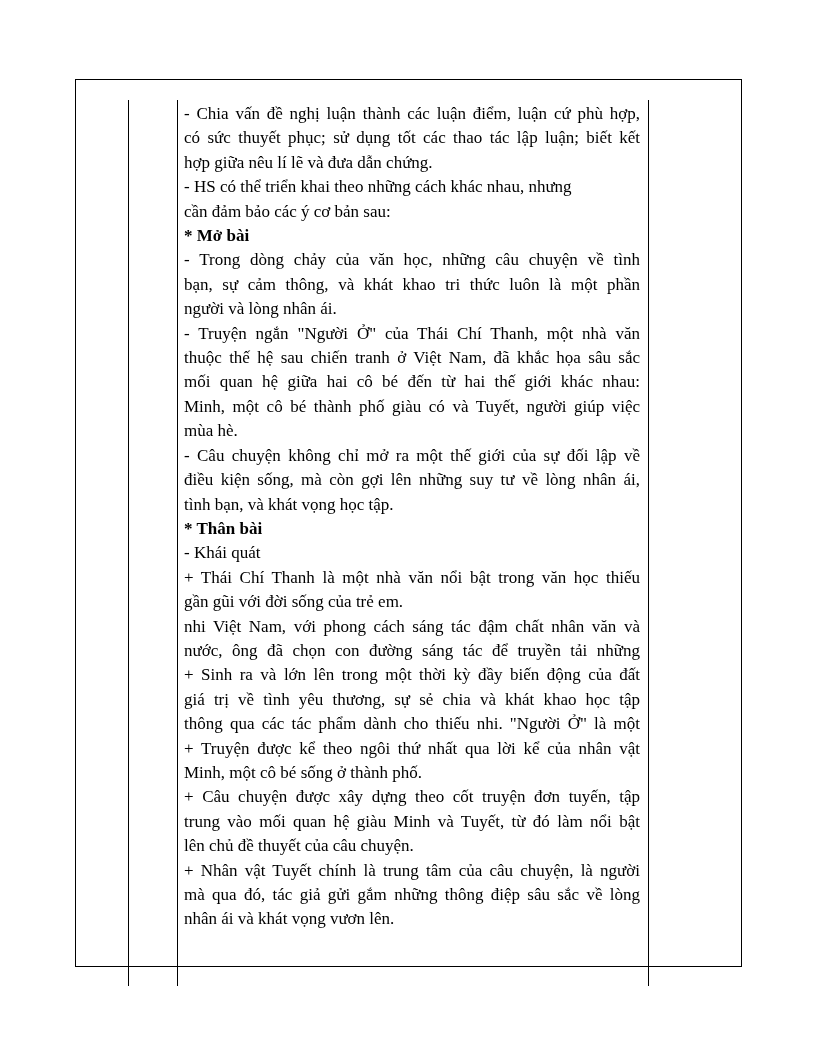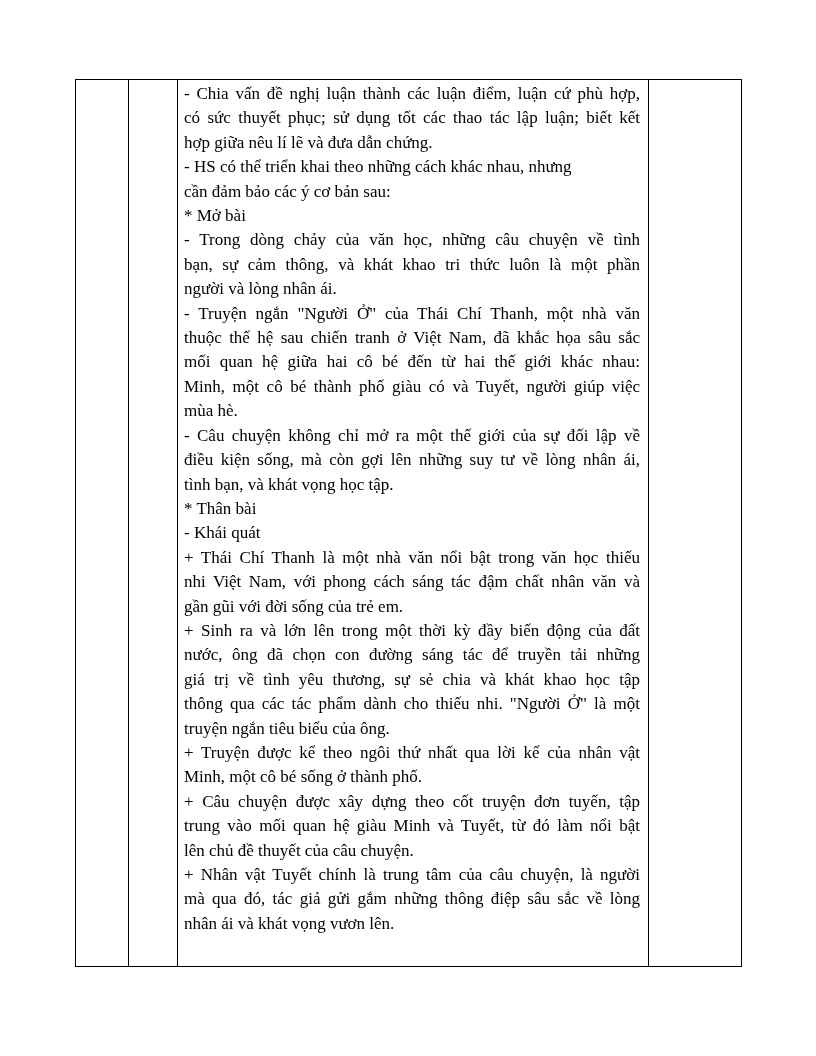--- a/index.html
+++ b/index.html
@@ -21,40 +21,40 @@
   .doc-table {
     position: absolute;
     left: 75px;
     top: 79px;
     width: 667px;
     height: 888px;
     border: 1.5px solid var(--border);
     display: flex;
     align-items: stretch;
   }
-  .cell { height: 100%; }
+  .cell { height: 100%; margin-top: 20px; }
   .c1 { width: 53px;  border-right: 1.5px solid var(--border); }
   .c2 { width: 49px;  border-right: 1.5px solid var(--border); }
   .c3 {
     width: 471px;
     border-right: 1.5px solid var(--border);
     padding: 2px 8px 0 6px;
     overflow: hidden;
   }
   .c4 { flex: 1; }
   .line {
     font-size: 17px;
     line-height: 24.4px;
     white-space: normal;
   }
   .line.just {
     text-align: justify;
     text-align-last: justify;
   }
-  .line.bold { font-weight: normal; }
+  .line.bold { font-weight: bold; }
 </style>
 </head>
 <body>
 
 <div class="page">
   <div class="doc-table">
     <div class="cell c1"></div>
     <div class="cell c2"></div>
     <div class="cell c3">
         <div class="line just">- Chia vấn đề nghị luận thành các luận điểm, luận cứ phù hợp,</div>
@@ -70,27 +70,26 @@
         <div class="line just">thuộc thế hệ sau chiến tranh ở Việt Nam, đã khắc họa sâu sắc</div>
         <div class="line just">mối quan hệ giữa hai cô bé đến từ hai thế giới khác nhau:</div>
         <div class="line just">Minh, một cô bé thành phố giàu có và Tuyết, người giúp việc</div>
         <div class="line">mùa hè.</div>
         <div class="line just">- Câu chuyện không chỉ mở ra một thế giới của sự đối lập về</div>
         <div class="line just">điều kiện sống, mà còn gợi lên những suy tư về lòng nhân ái,</div>
         <div class="line">tình bạn, và khát vọng học tập.</div>
         <div class="line bold">* Thân bài</div>
         <div class="line">- Khái quát</div>
         <div class="line just">+ Thái Chí Thanh là một nhà văn nổi bật trong văn học thiếu</div>
+        <div class="line">gần gũi với đời sống của trẻ em.</div>
         <div class="line just">nhi Việt Nam, với phong cách sáng tác đậm chất nhân văn và</div>
-        <div class="line">gần gũi với đời sống của trẻ em.</div>
+        <div class="line just">nước, ông đã chọn con đường sáng tác để truyền tải những</div>
         <div class="line just">+ Sinh ra và lớn lên trong một thời kỳ đầy biến động của đất</div>
-        <div class="line just">nước, ông đã chọn con đường sáng tác để truyền tải những</div>
         <div class="line just">giá trị về tình yêu thương, sự sẻ chia và khát khao học tập</div>
         <div class="line just">thông qua các tác phẩm dành cho thiếu nhi. "Người Ở" là một</div>
-        <div class="line">truyện ngắn tiêu biểu của ông.</div>
         <div class="line just">+ Truyện được kể theo ngôi thứ nhất qua lời kể của nhân vật</div>
         <div class="line">Minh, một cô bé sống ở thành phố.</div>
         <div class="line just">+ Câu chuyện được xây dựng theo cốt truyện đơn tuyến, tập</div>
         <div class="line just">trung vào mối quan hệ giàu Minh và Tuyết, từ đó làm nổi bật</div>
         <div class="line">lên chủ đề thuyết của câu chuyện.</div>
         <div class="line just">+ Nhân vật Tuyết chính là trung tâm của câu chuyện, là người</div>
         <div class="line just">mà qua đó, tác giả gửi gắm những thông điệp sâu sắc về lòng</div>
         <div class="line">nhân ái và khát vọng vươn lên.</div>
       </div>
     <div class="cell c4"></div>

